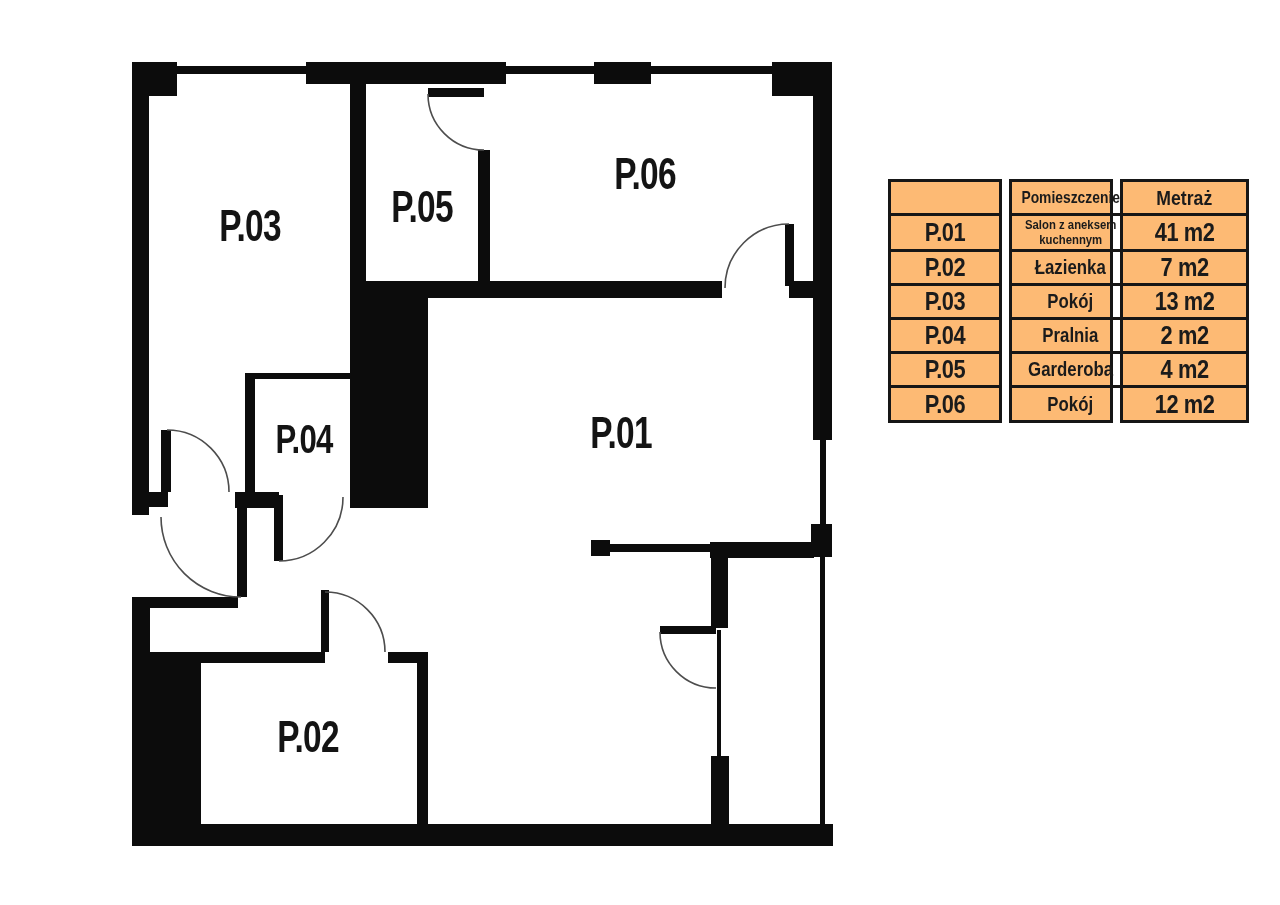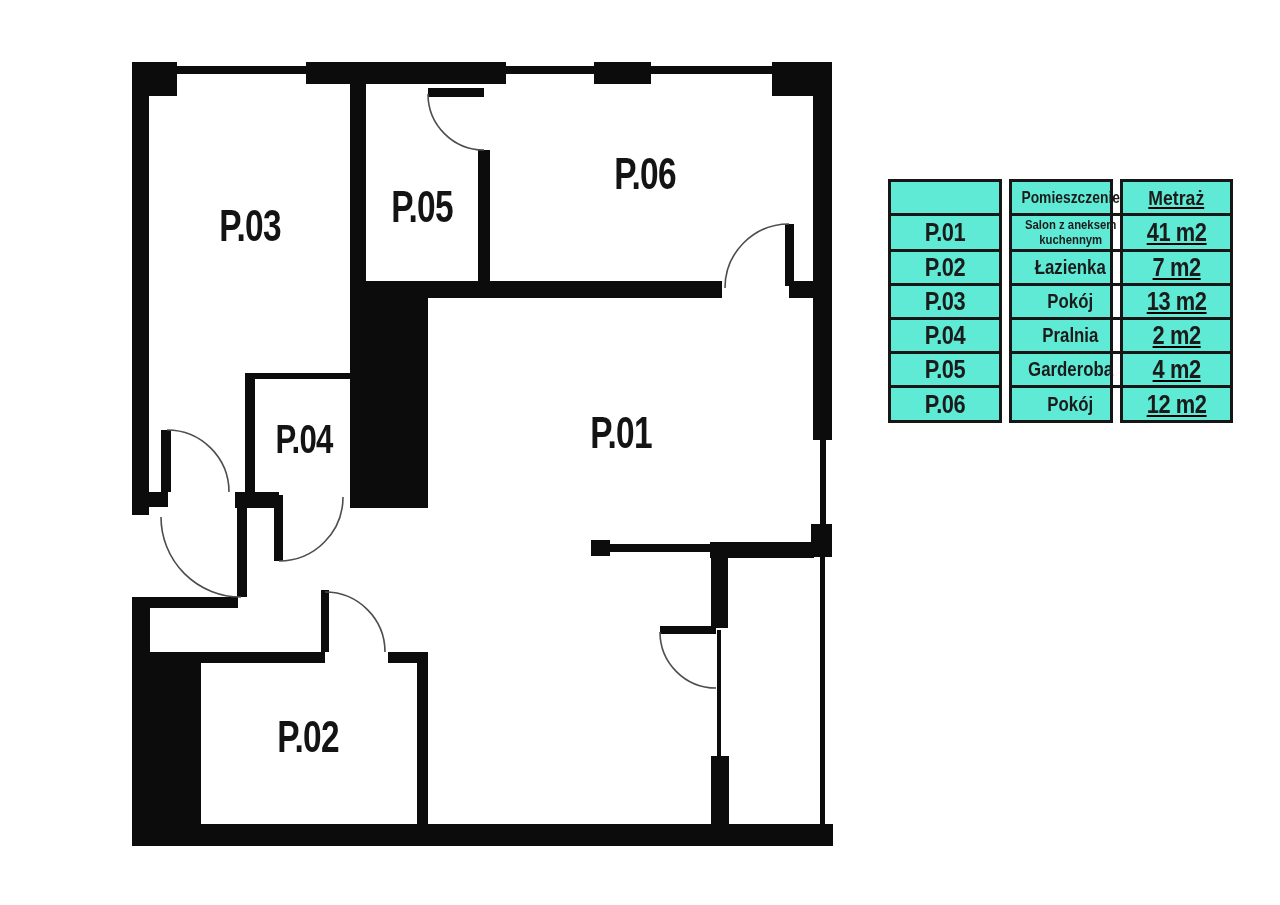--- a/index.html
+++ b/index.html
@@ -15,25 +15,25 @@
     white-space: nowrap; }
   .lbl-p01 { left: 621px; top: 433px; }
   .lbl-p02 { left: 308px; top: 737px; }
   .lbl-p03 { left: 250px; top: 226px; }
   .lbl-p04 { left: 304px; top: 439px; font-size: 41px; }
   .lbl-p05 { left: 422px; top: 207px; }
   .lbl-p06 { left: 645px; top: 174px; }
 
   
   #legend { position: absolute; left: 888px; top: 179px; display: flex; gap: 7px; }
-  .leg-col { border: 3px solid #161616; background: #5eead4; display: grid;
+  .leg-col { border: 3px solid #161616; background: #fdba74; display: grid;
     grid-template-rows: 31px 36px 34px 34px 34px 34px 35px; }
   .col-room { width: 114px; }
   .col-name { width: 104px; }
-  .col-area { width: 113px; text-decoration: underline; }
+  .col-area { width: 129px; }
   .leg-cell { display: flex; align-items: center; justify-content: center;
     border-top: 3px solid #161616; text-align: center; }
   .leg-cell:first-child { border-top: none; }
   .t { display: inline-block; transform: scaleX(0.84); font-weight: 700; color: #1b1b1b; }
   .t-id { font-size: 26px; letter-spacing: -0.5px; }
   .t-area { font-size: 26px; letter-spacing: -0.5px; }
   .t-name { font-size: 20px; }
   .t-name-small { font-size: 13.5px; line-height: 1.1; max-width: 118px; }
   .t-h-name { font-size: 16.5px; }
   .t-h-area { font-size: 21px; }

